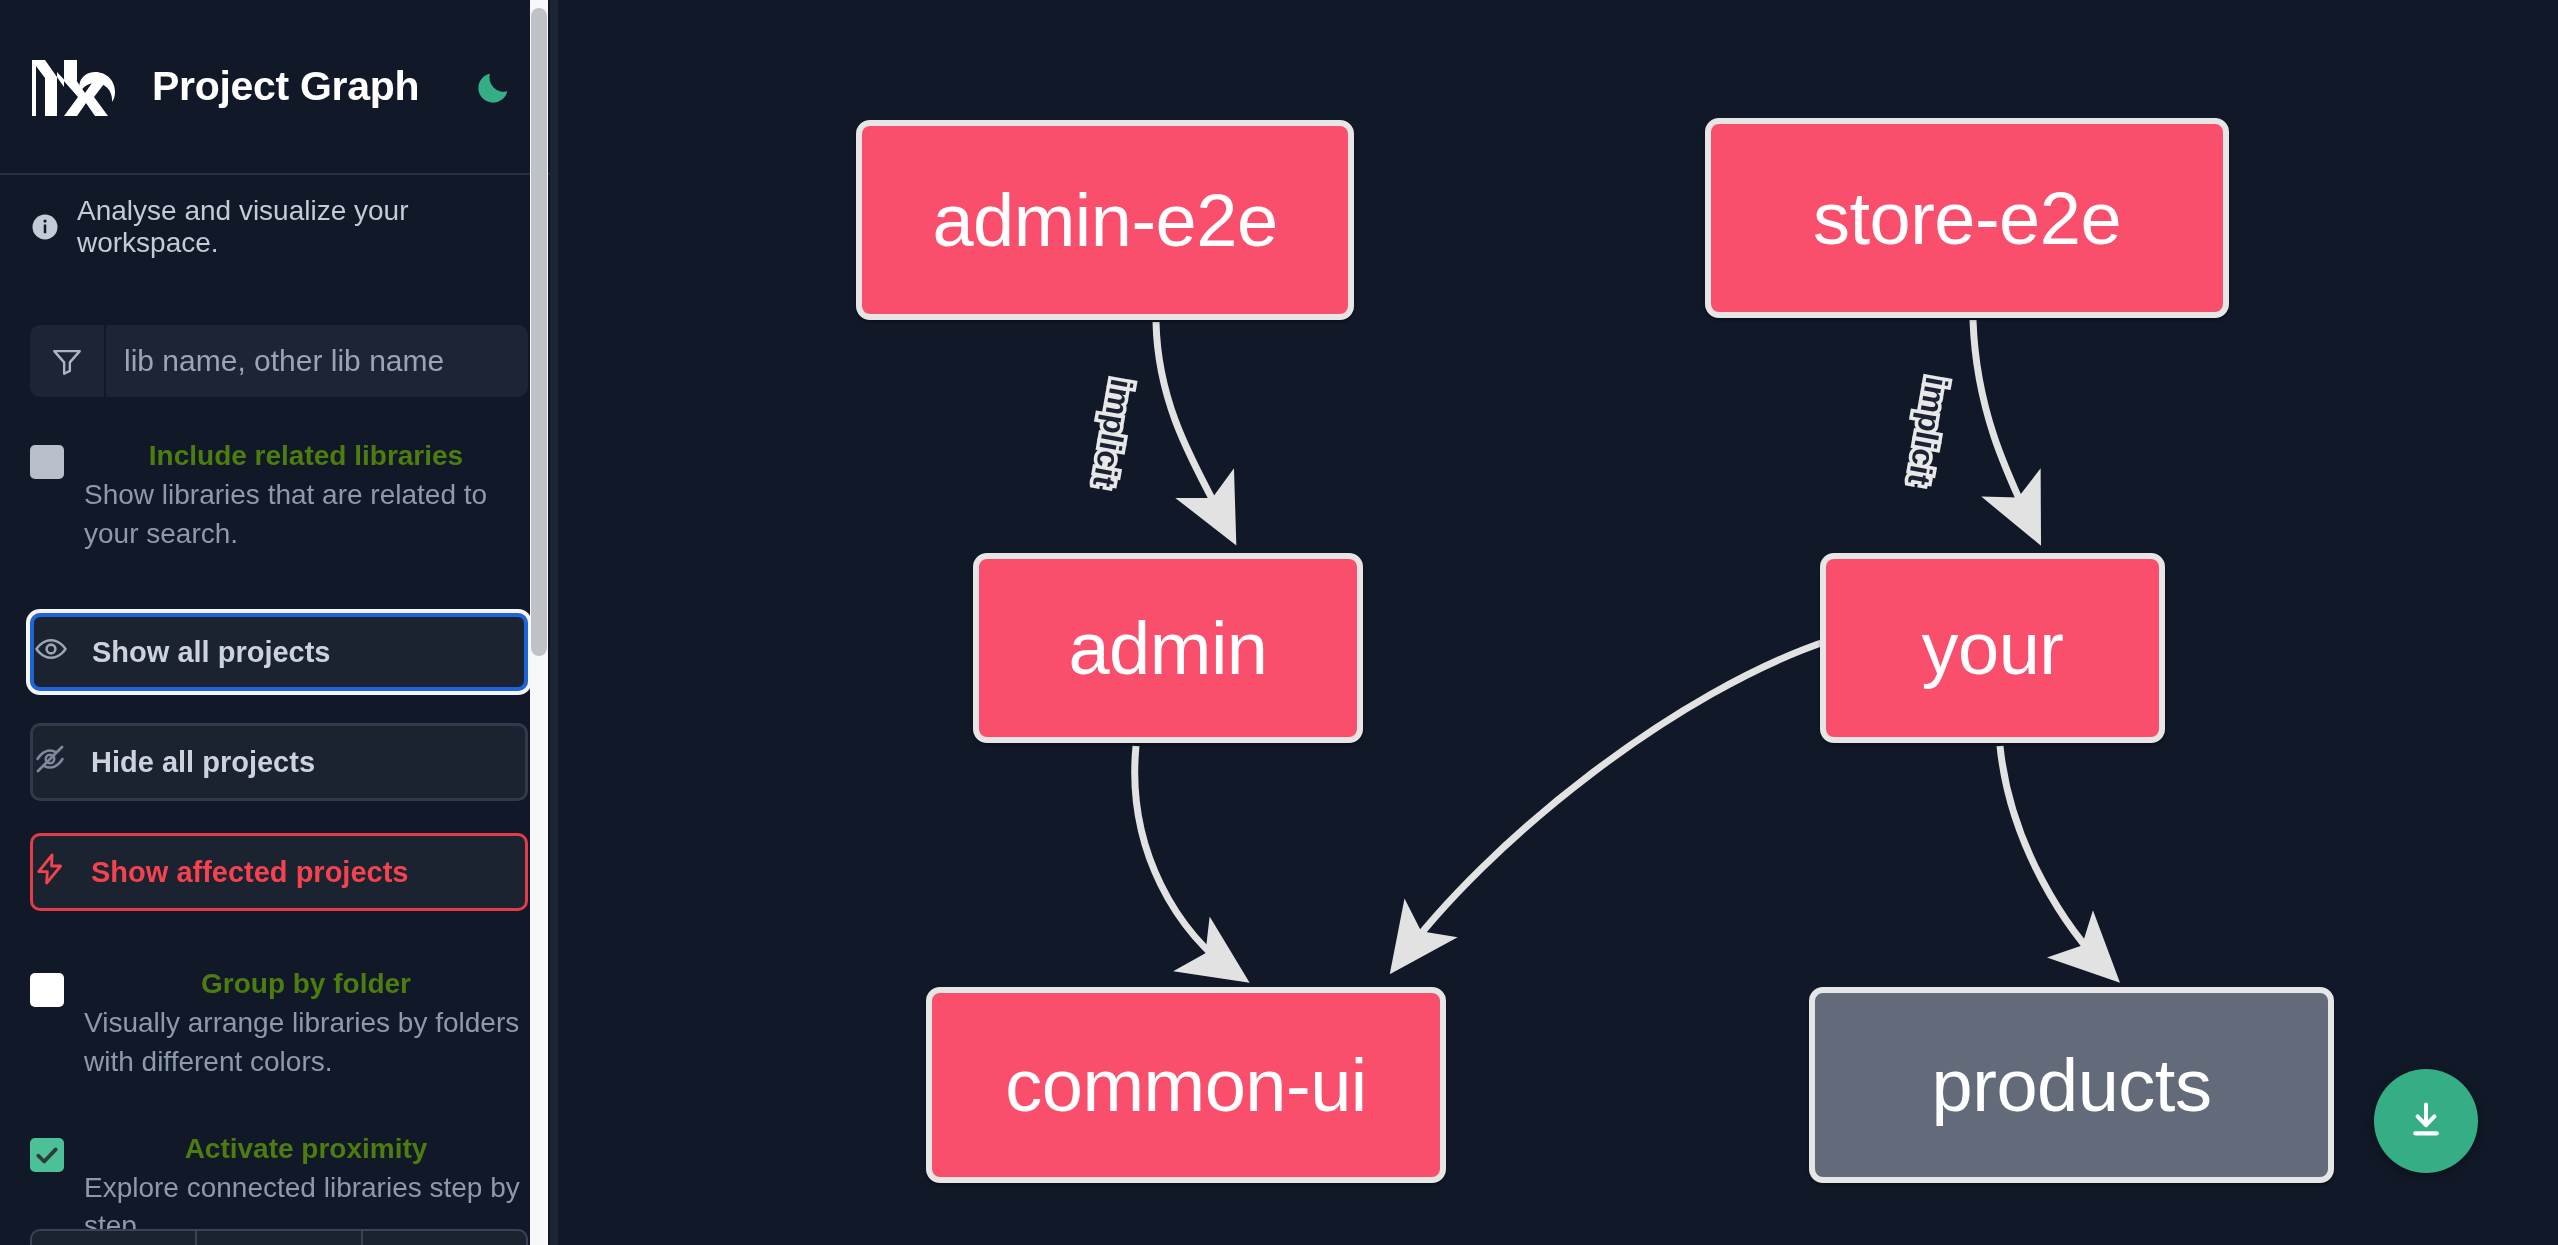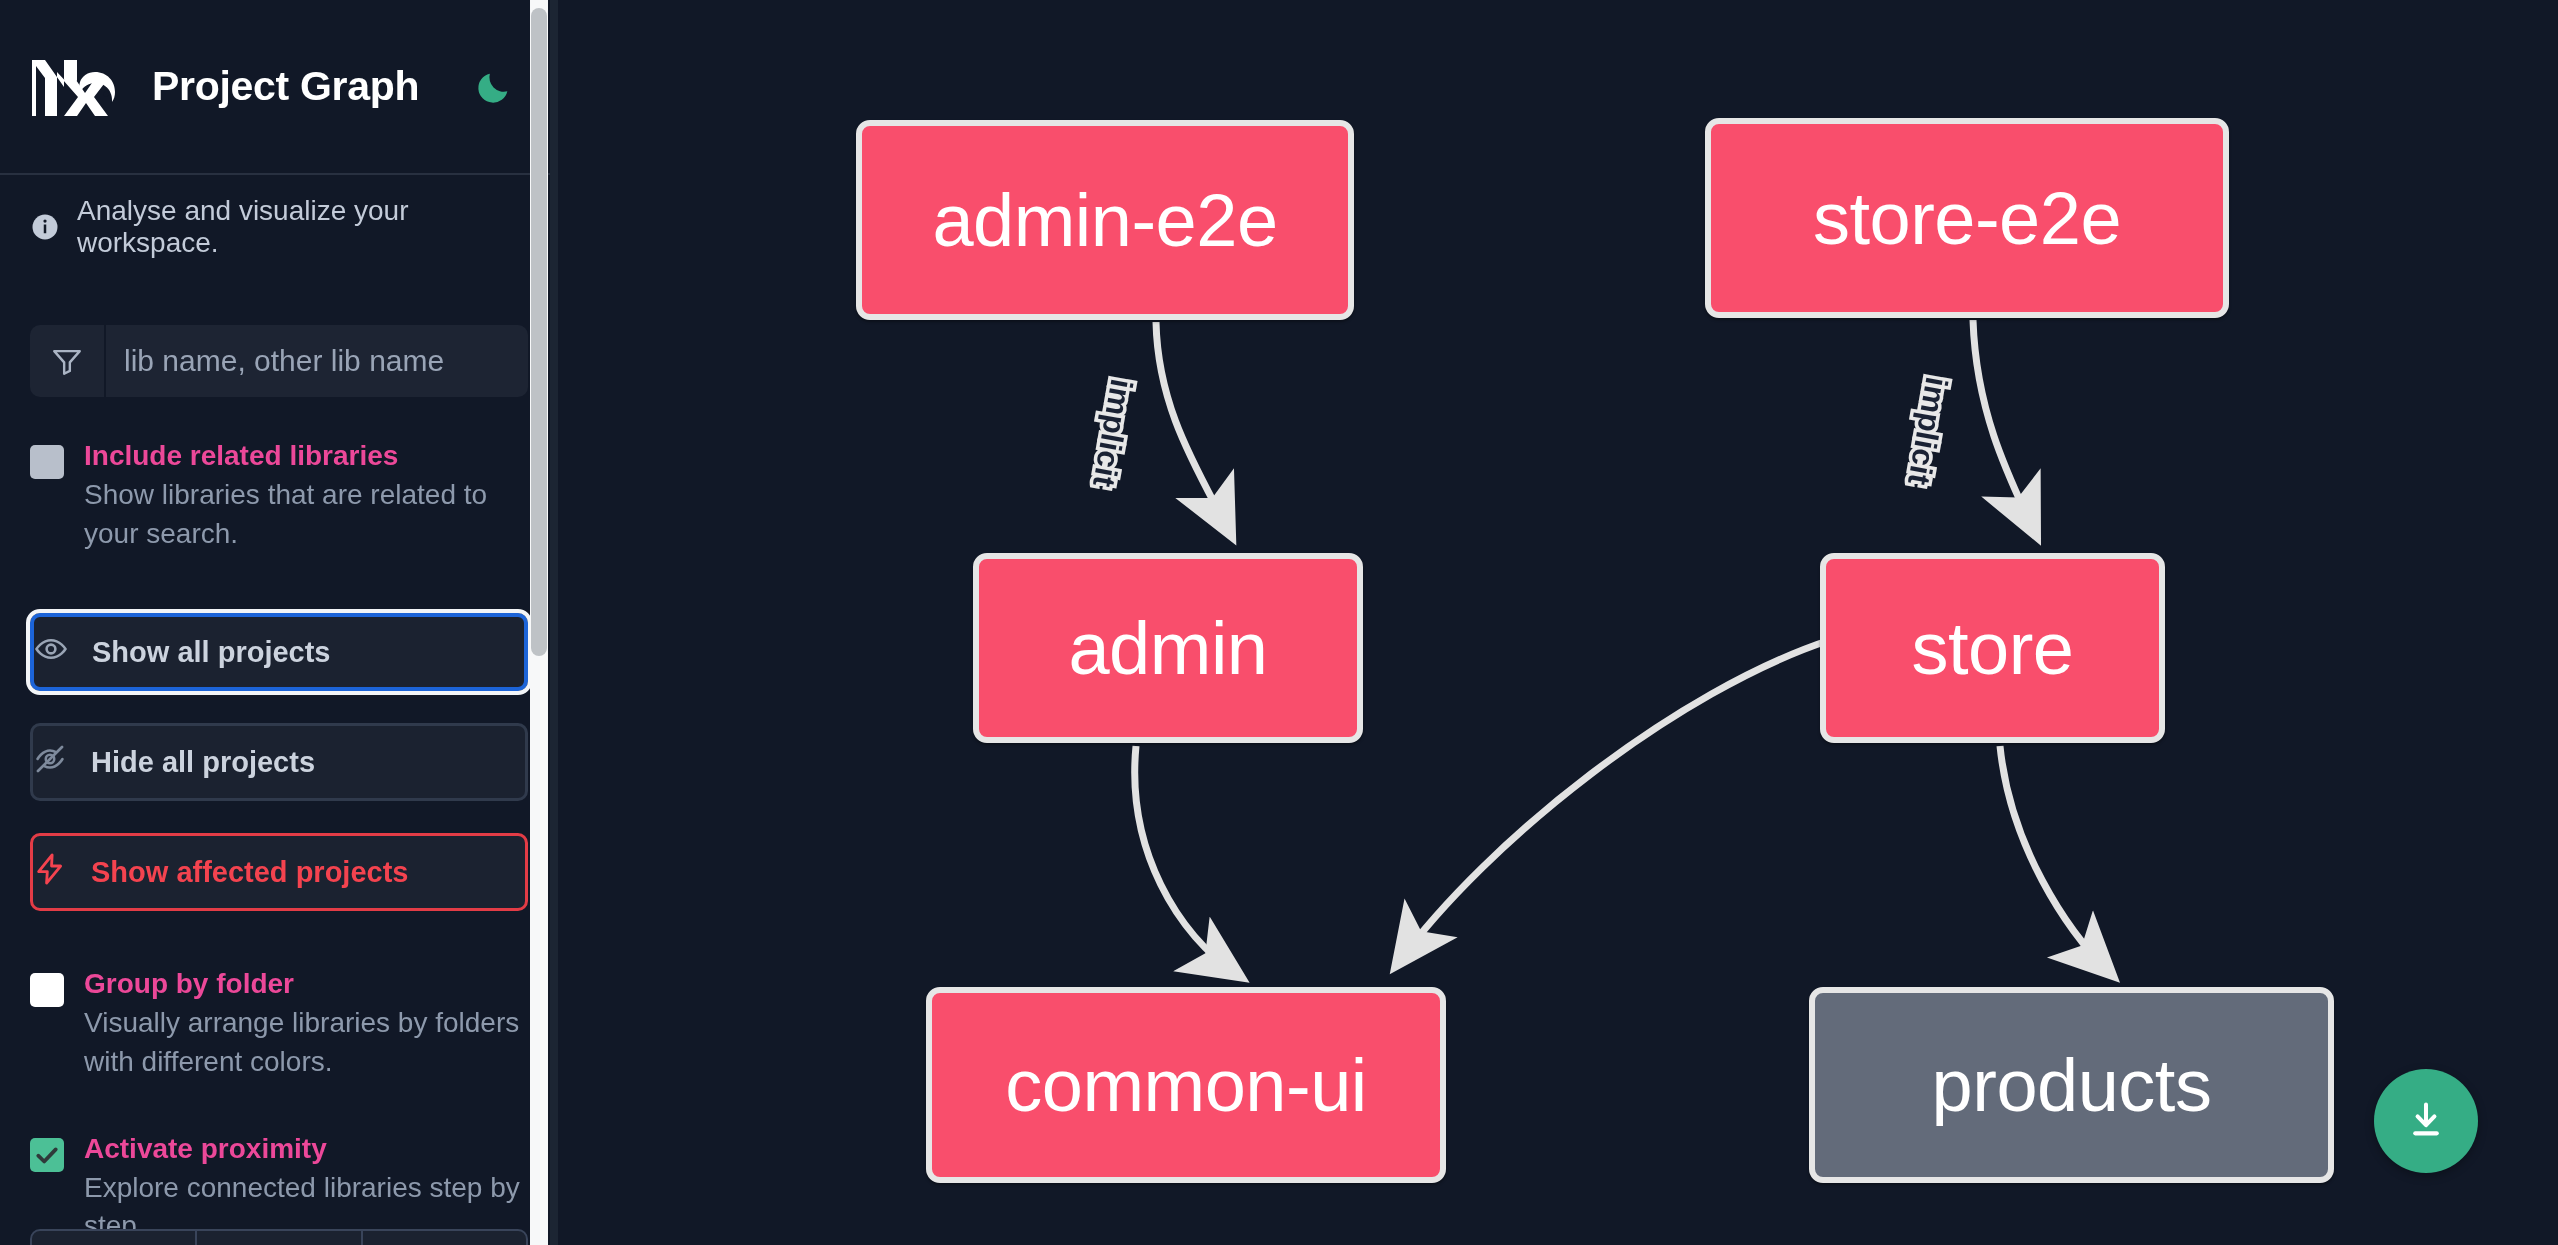--- a/index.html
+++ b/index.html
@@ -72,21 +72,21 @@
   .cb {
     width: 34px; height: 34px; flex: 0 0 34px;
     border-radius: 5px; margin-top: 6px;
     display: flex; align-items: center; justify-content: center;
     cursor: pointer;
   }
   .cb.grey { background: #b8bfcb; }
   .cb.white { background: #ffffff; }
   .cb.green { background: #4cc096; }
   .cb-texts { flex: 1 1 auto; }
-  .cb-label { font-size: 28px; font-weight: 700; color: #ec4899; line-height: 1.18; }
+  .cb-label { font-size: 28px; font-weight: 700; color: #4d7c0f; line-height: 1.18; text-align: center; }
   .cb-desc { font-size: 28px; color: #8d99ac; line-height: 1.38; margin-top: 4px; }
 
   .btn-stack { margin-top: 60px; display: flex; flex-direction: column; gap: 32px; }
   .gbtn {
     height: 78px; border-radius: 10px;
     background: #1b2230;
     display: flex; align-items: center; gap: 24px;
     cursor: pointer;
     font-size: 29px; font-weight: 700;
   }
@@ -299,21 +299,21 @@
     <div class="node pink" style="left:298px;  top:120px; width:498px; height:200px;">
       <span>admin-e2e</span>
     </div>
     <div class="node pink" style="left:1147px; top:118px; width:524px; height:200px;">
       <span>store-e2e</span>
     </div>
     <div class="node pink" style="left:415px;  top:553px; width:390px; height:190px;">
       <span>admin</span>
     </div>
     <div class="node pink" style="left:1262px; top:553px; width:345px; height:190px;">
-      <span>store</span>
+      <span>your</span>
     </div>
     <div class="node pink" style="left:368px;  top:987px; width:520px; height:196px;">
       <span>common-ui</span>
     </div>
     <div class="node grey" style="left:1251px; top:987px; width:525px; height:196px;">
       <span>products</span>
     </div>
 
     <div class="edge-label" style="left:500px; top:415px; transform:rotate(100deg);">implicit</div>
     <div class="edge-label" style="left:1315px; top:413px; transform:rotate(100deg);">implicit</div>

